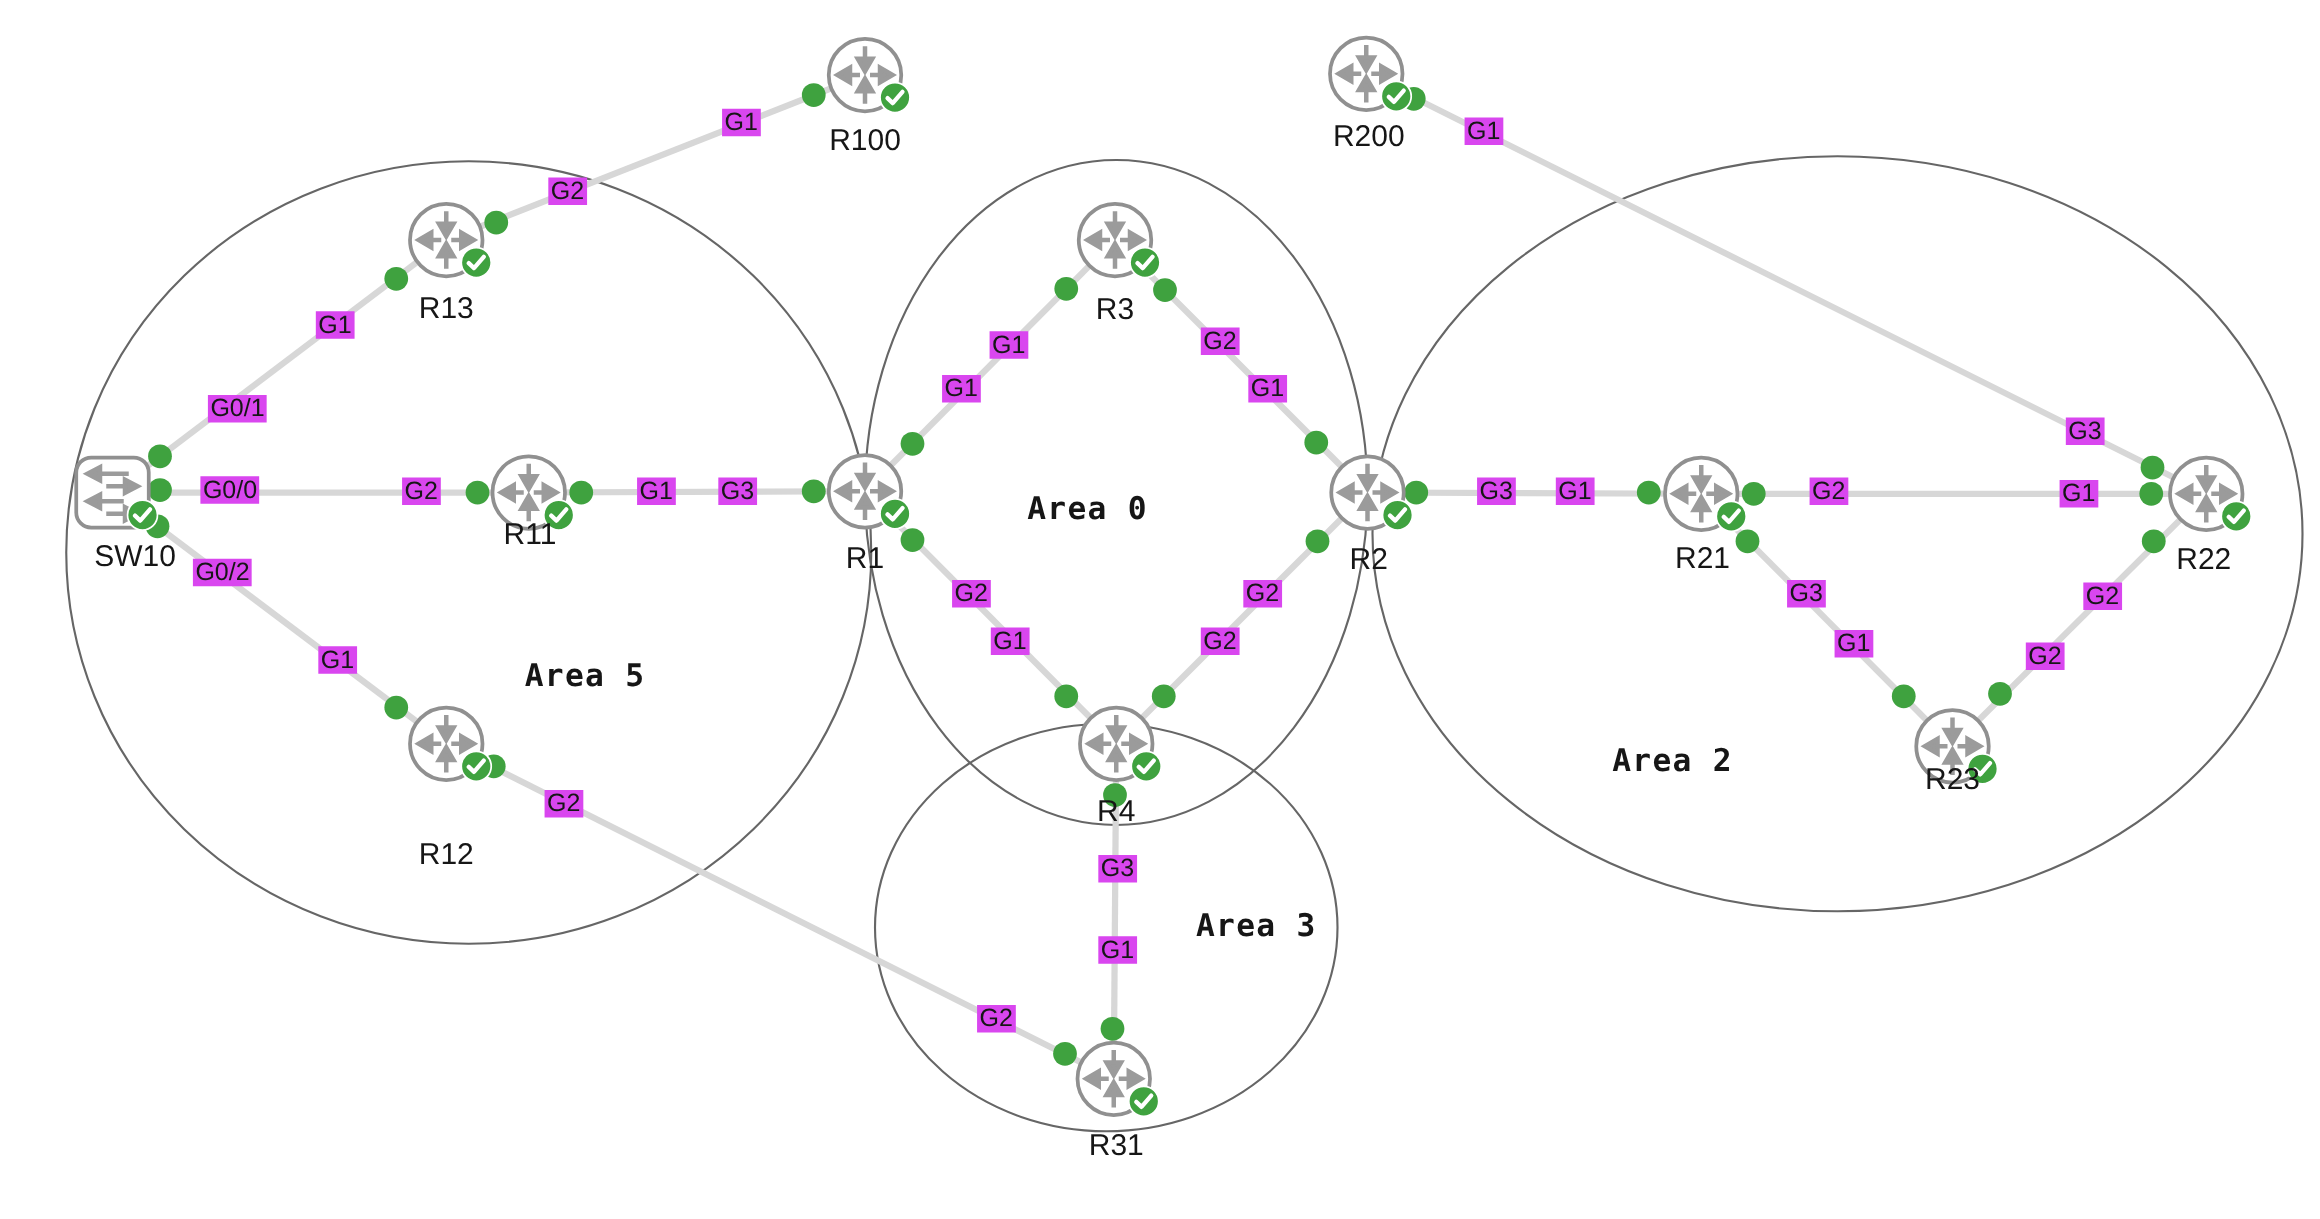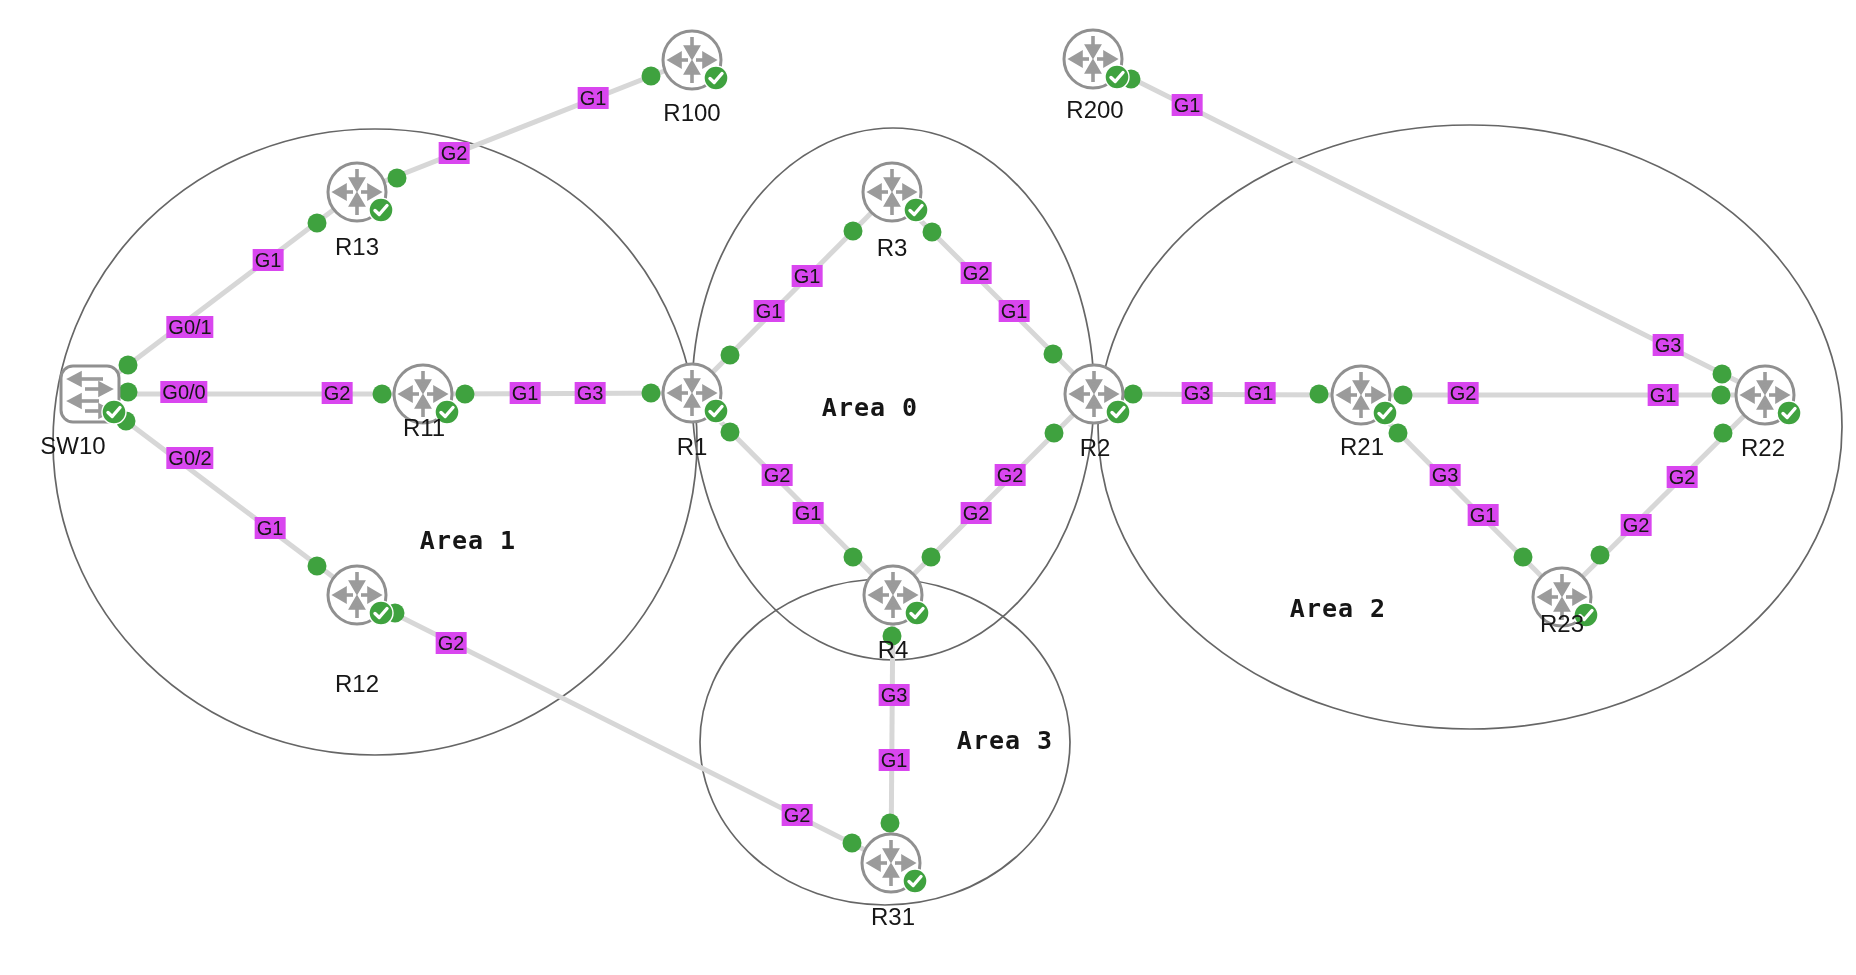--- a/index.html
+++ b/index.html
@@ -221,21 +221,21 @@
     </div>
   <div class="node" style="left:1530px;top:565px">
       <svg class="icon">
         <use href="#sym-router"></use>
       </svg>
       <svg class="badge">
         <use href="#sym-badge"></use>
       </svg>
     </div>
 
-  <div class="lbl nlabel" style="left:73px;top:446px">SW10</div>
+  <div class="lbl nlabel" style="left:108px;top:446px">SW10</div>
   <div class="lbl nlabel" style="left:424px;top:428px">R11</div>
   <div class="lbl nlabel" style="left:357px;top:684px">R12</div>
   <div class="lbl nlabel" style="left:357px;top:247px">R13</div>
   <div class="lbl nlabel" style="left:692px;top:113px">R100</div>
   <div class="lbl nlabel" style="left:692px;top:447px">R1</div>
   <div class="lbl nlabel" style="left:892px;top:248px">R3</div>
   <div class="lbl nlabel" style="left:893px;top:650px">R4</div>
   <div class="lbl nlabel" style="left:893px;top:917px">R31</div>
   <div class="lbl nlabel" style="left:1095px;top:448px">R2</div>
   <div class="lbl nlabel" style="left:1095px;top:110px">R200</div>
@@ -244,21 +244,21 @@
   <div class="lbl nlabel" style="left:1562px;top:624px">R23</div>
 
   <div class="lbl iflabel" style="left:593px;top:98px">G1</div>
   <div class="lbl iflabel" style="left:454px;top:153px">G2</div>
   <div class="lbl iflabel" style="left:268px;top:260px">G1</div>
   <div class="lbl iflabel" style="left:190px;top:327px">G0/1</div>
   <div class="lbl iflabel" style="left:184px;top:392px">G0/0</div>
   <div class="lbl iflabel" style="left:337px;top:393px">G2</div>
   <div class="lbl iflabel" style="left:525px;top:393px">G1</div>
   <div class="lbl iflabel" style="left:590px;top:393px">G3</div>
-  <div class="lbl iflabel" style="left:190px;top:458px">G0/2</div>
+  <div class="lbl iflabel" style="left:178px;top:458px">G0/2</div>
   <div class="lbl iflabel" style="left:270px;top:528px">G1</div>
   <div class="lbl iflabel" style="left:451px;top:643px">G2</div>
   <div class="lbl iflabel" style="left:797px;top:815px">G2</div>
   <div class="lbl iflabel" style="left:807px;top:276px">G1</div>
   <div class="lbl iflabel" style="left:769px;top:311px">G1</div>
   <div class="lbl iflabel" style="left:976px;top:273px">G2</div>
   <div class="lbl iflabel" style="left:1014px;top:311px">G1</div>
   <div class="lbl iflabel" style="left:777px;top:475px">G2</div>
   <div class="lbl iflabel" style="left:808px;top:513px">G1</div>
   <div class="lbl iflabel" style="left:1010px;top:475px">G2</div>
@@ -269,18 +269,18 @@
   <div class="lbl iflabel" style="left:1260px;top:393px">G1</div>
   <div class="lbl iflabel" style="left:1463px;top:393px">G2</div>
   <div class="lbl iflabel" style="left:1663px;top:395px">G1</div>
   <div class="lbl iflabel" style="left:1445px;top:475px">G3</div>
   <div class="lbl iflabel" style="left:1483px;top:515px">G1</div>
   <div class="lbl iflabel" style="left:1682px;top:477px">G2</div>
   <div class="lbl iflabel" style="left:1636px;top:525px">G2</div>
   <div class="lbl iflabel" style="left:1187px;top:105px">G1</div>
   <div class="lbl iflabel" style="left:1668px;top:345px">G3</div>
 
-  <div class="lbl alabel" style="left:468px;top:540px">Area 1</div>
+  <div class="lbl alabel" style="left:468px;top:540px">Area 5</div>
   <div class="lbl alabel" style="left:870px;top:407px">Area 0</div>
   <div class="lbl alabel" style="left:1338px;top:608px">Area 2</div>
   <div class="lbl alabel" style="left:1005px;top:740px">Area 3</div>
 
 </div>
 
 </body></html>

